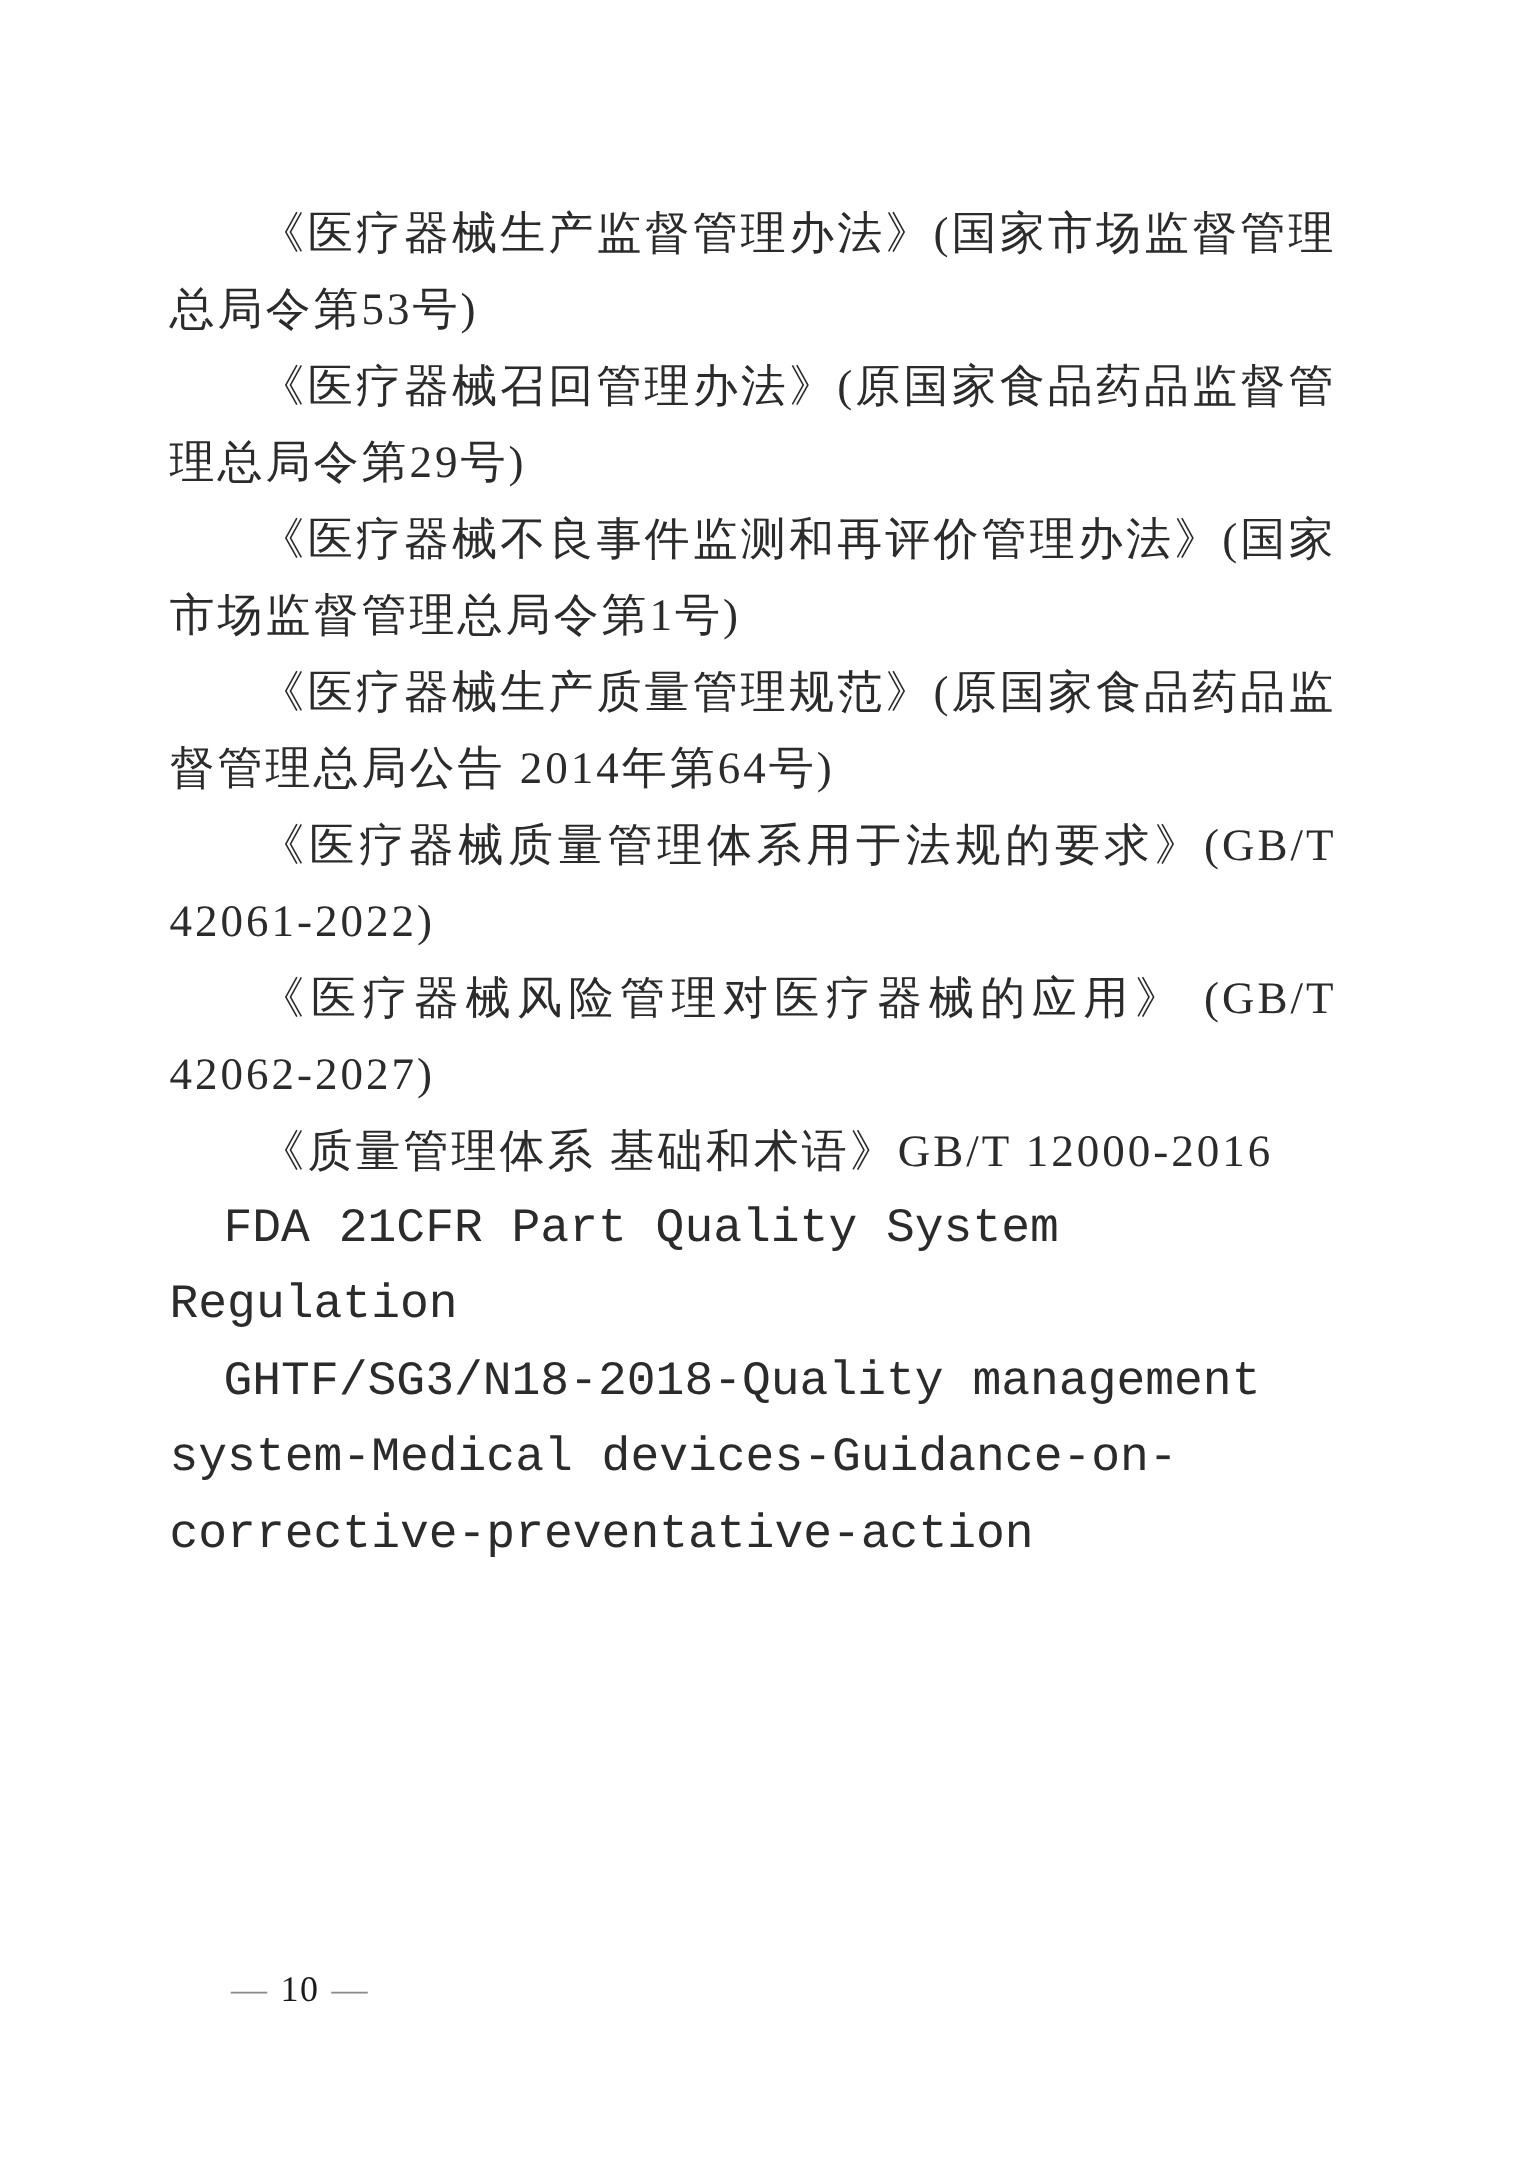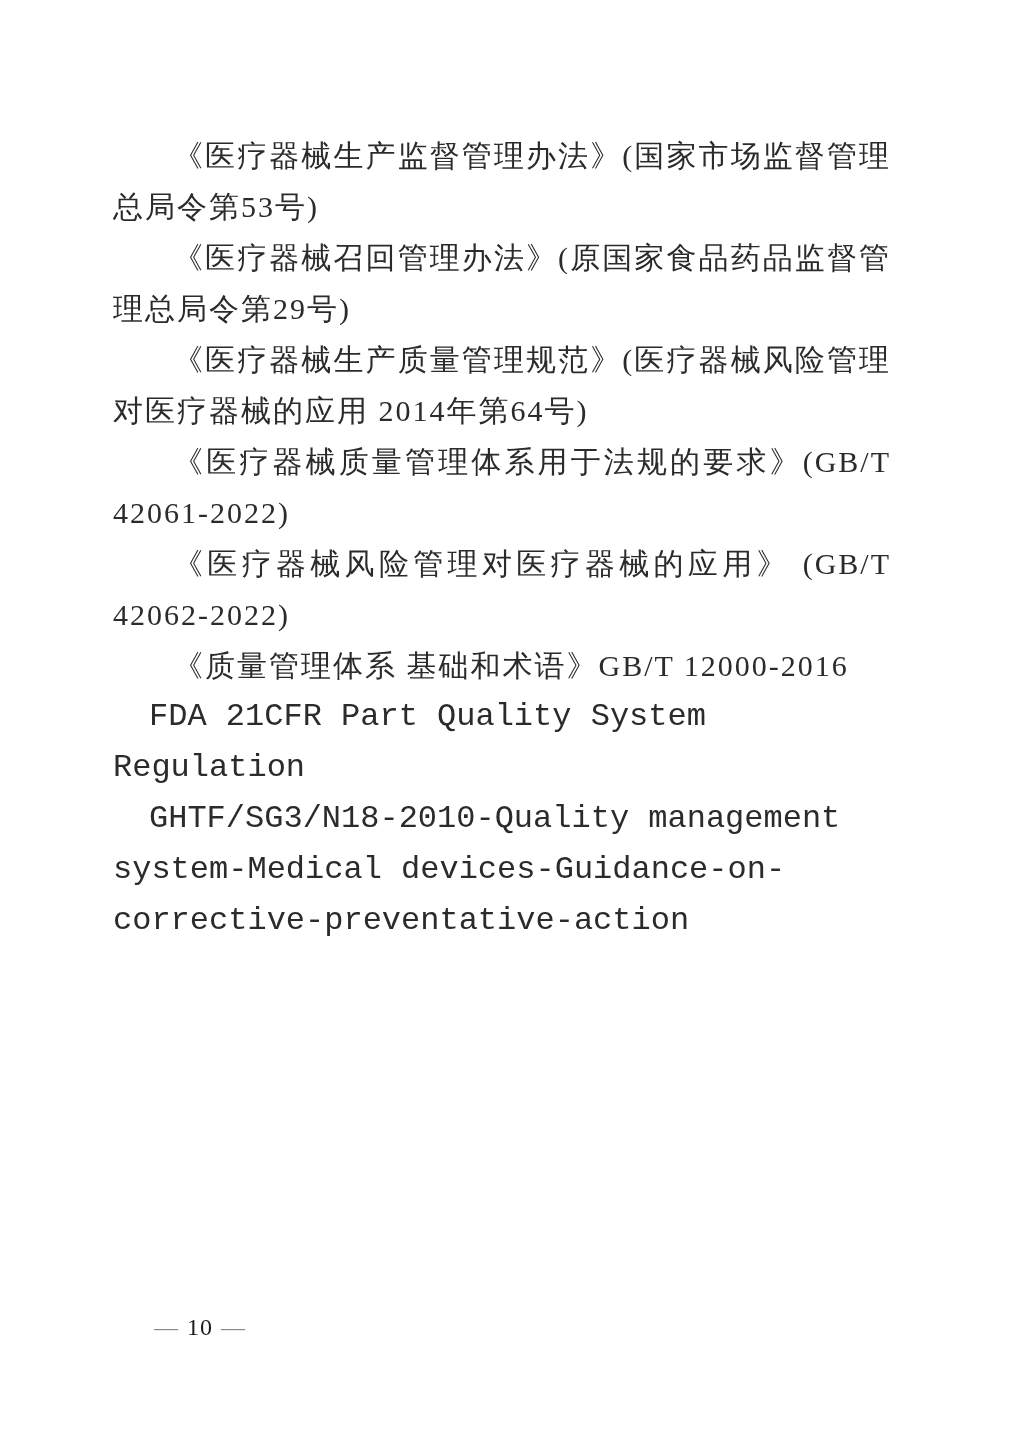--- a/index.html
+++ b/index.html
@@ -56,24 +56,25 @@
     color: #1a1a1a;
   }
 </style>
 </head>
 <body>
 
 <div class="page">
   <div class="content">
     <p>《医疗器械生产监督管理办法》(国家市场监督管理总局令第53号)</p>
     <p>《医疗器械召回管理办法》(原国家食品药品监督管理总局令第29号)</p>
-    <p>《医疗器械生产质量管理规范》(医疗器械风险管理对医疗器械的应用 2014年第64号)</p>
+    <p>《医疗器械不良事件监测和再评价管理办法》(国家市场监督管理总局令第1号)</p>
+    <p>《医疗器械生产质量管理规范》(原国家食品药品监督管理总局公告 2014年第64号)</p>
     <p>《医疗器械质量管理体系用于法规的要求》(GB/T 42061-2022)</p>
-    <p>《医疗器械风险管理对医疗器械的应用》 (GB/T 42062-2022)</p>
+    <p>《医疗器械风险管理对医疗器械的应用》 (GB/T 42062-2027)</p>
     <p>《质量管理体系 基础和术语》GB/T 12000-2016</p>
     <p class="latin">FDA 21CFR Part Quality System Regulation</p>
-    <p class="latin">GHTF/SG3/N18-2010-Quality management system-Medical devices-Guidance-on-corrective-preventative-action</p>
+    <p class="latin">GHTF/SG3/N18-2018-Quality management system-Medical devices-Guidance-on-corrective-preventative-action</p>
   </div>
 
   <div class="footer">
     <span class="dash">—</span><span class="num">10</span><span class="dash">—</span>
   </div>
 </div>
 
 </body></html>

